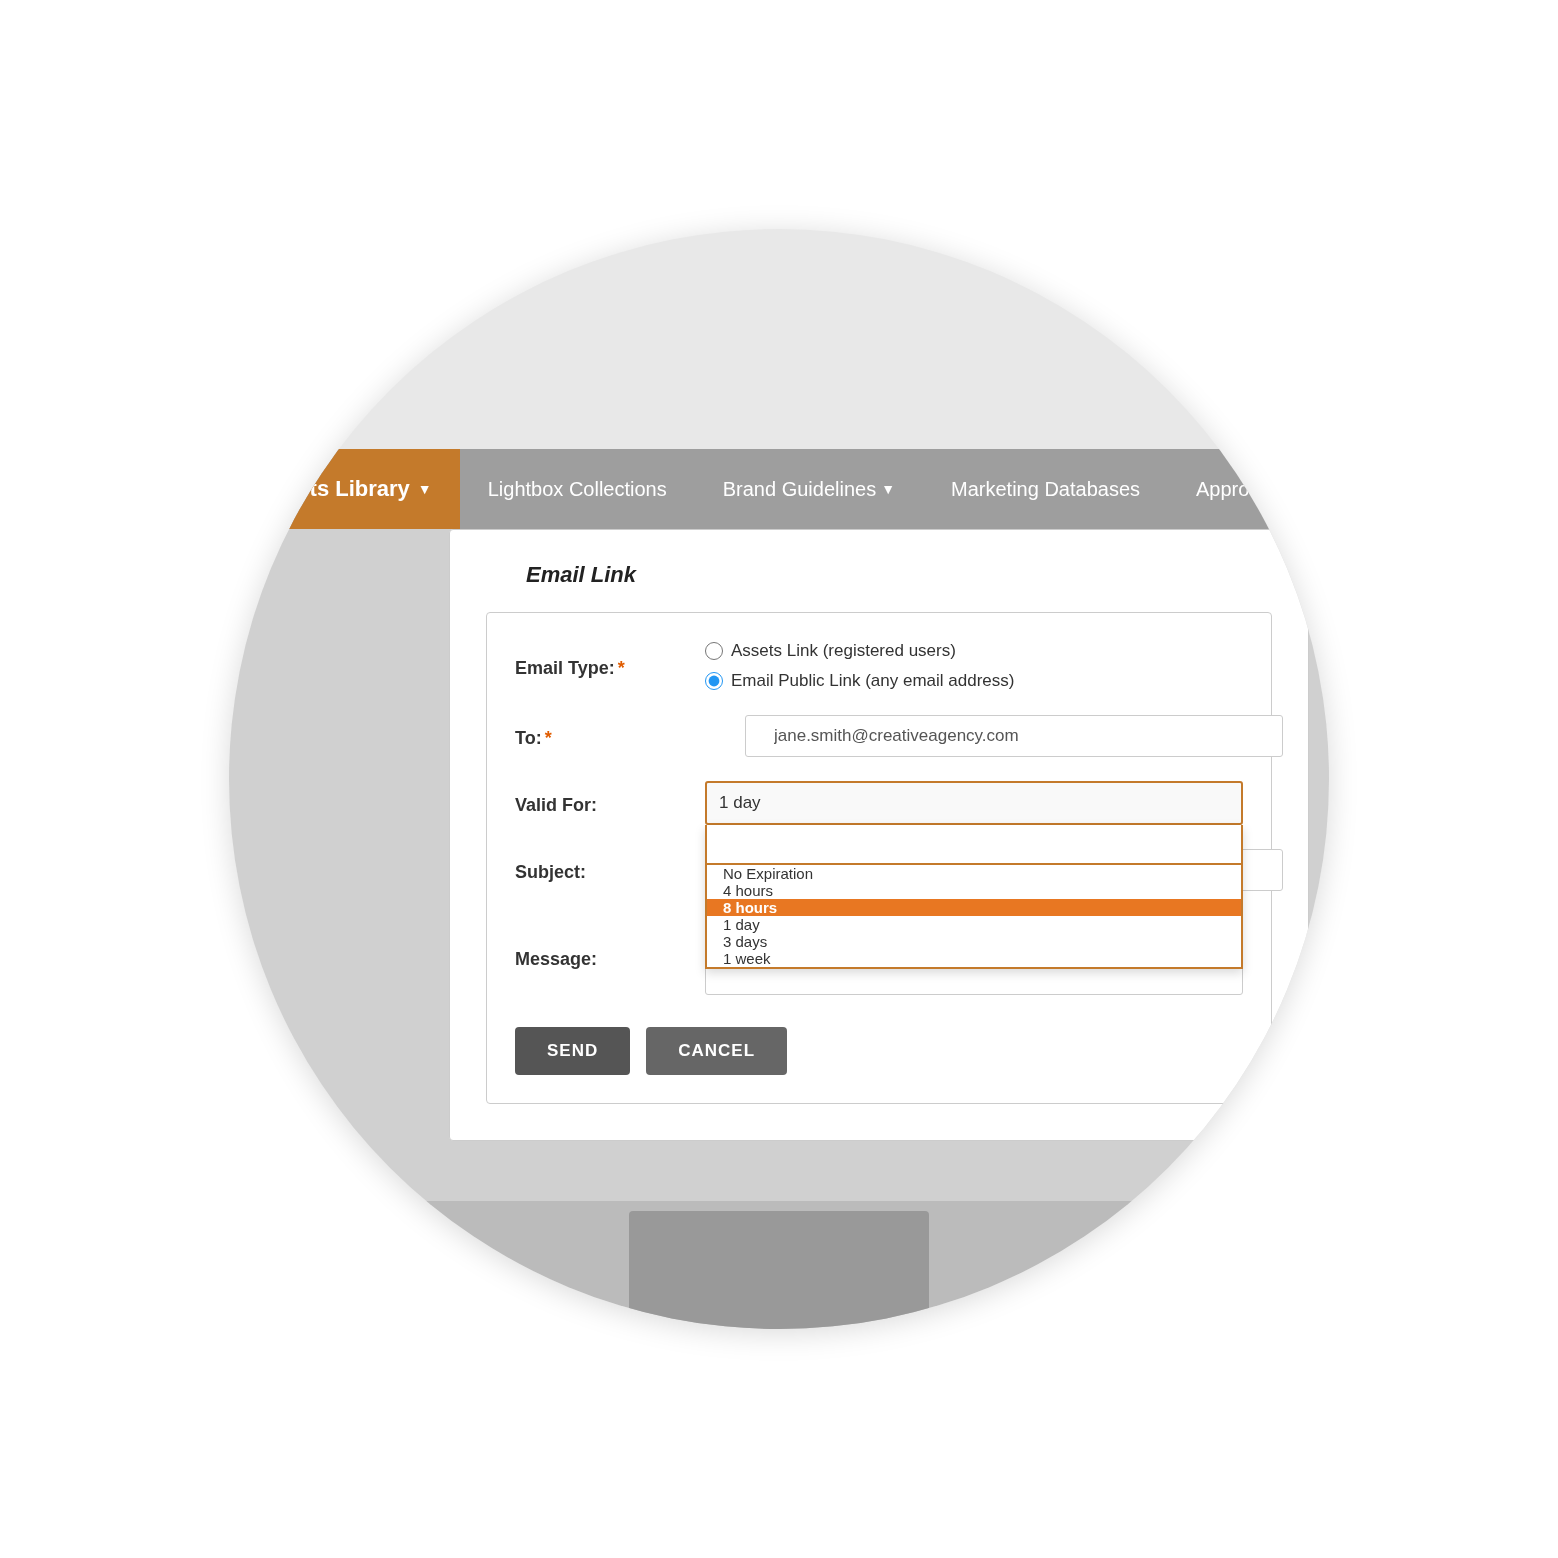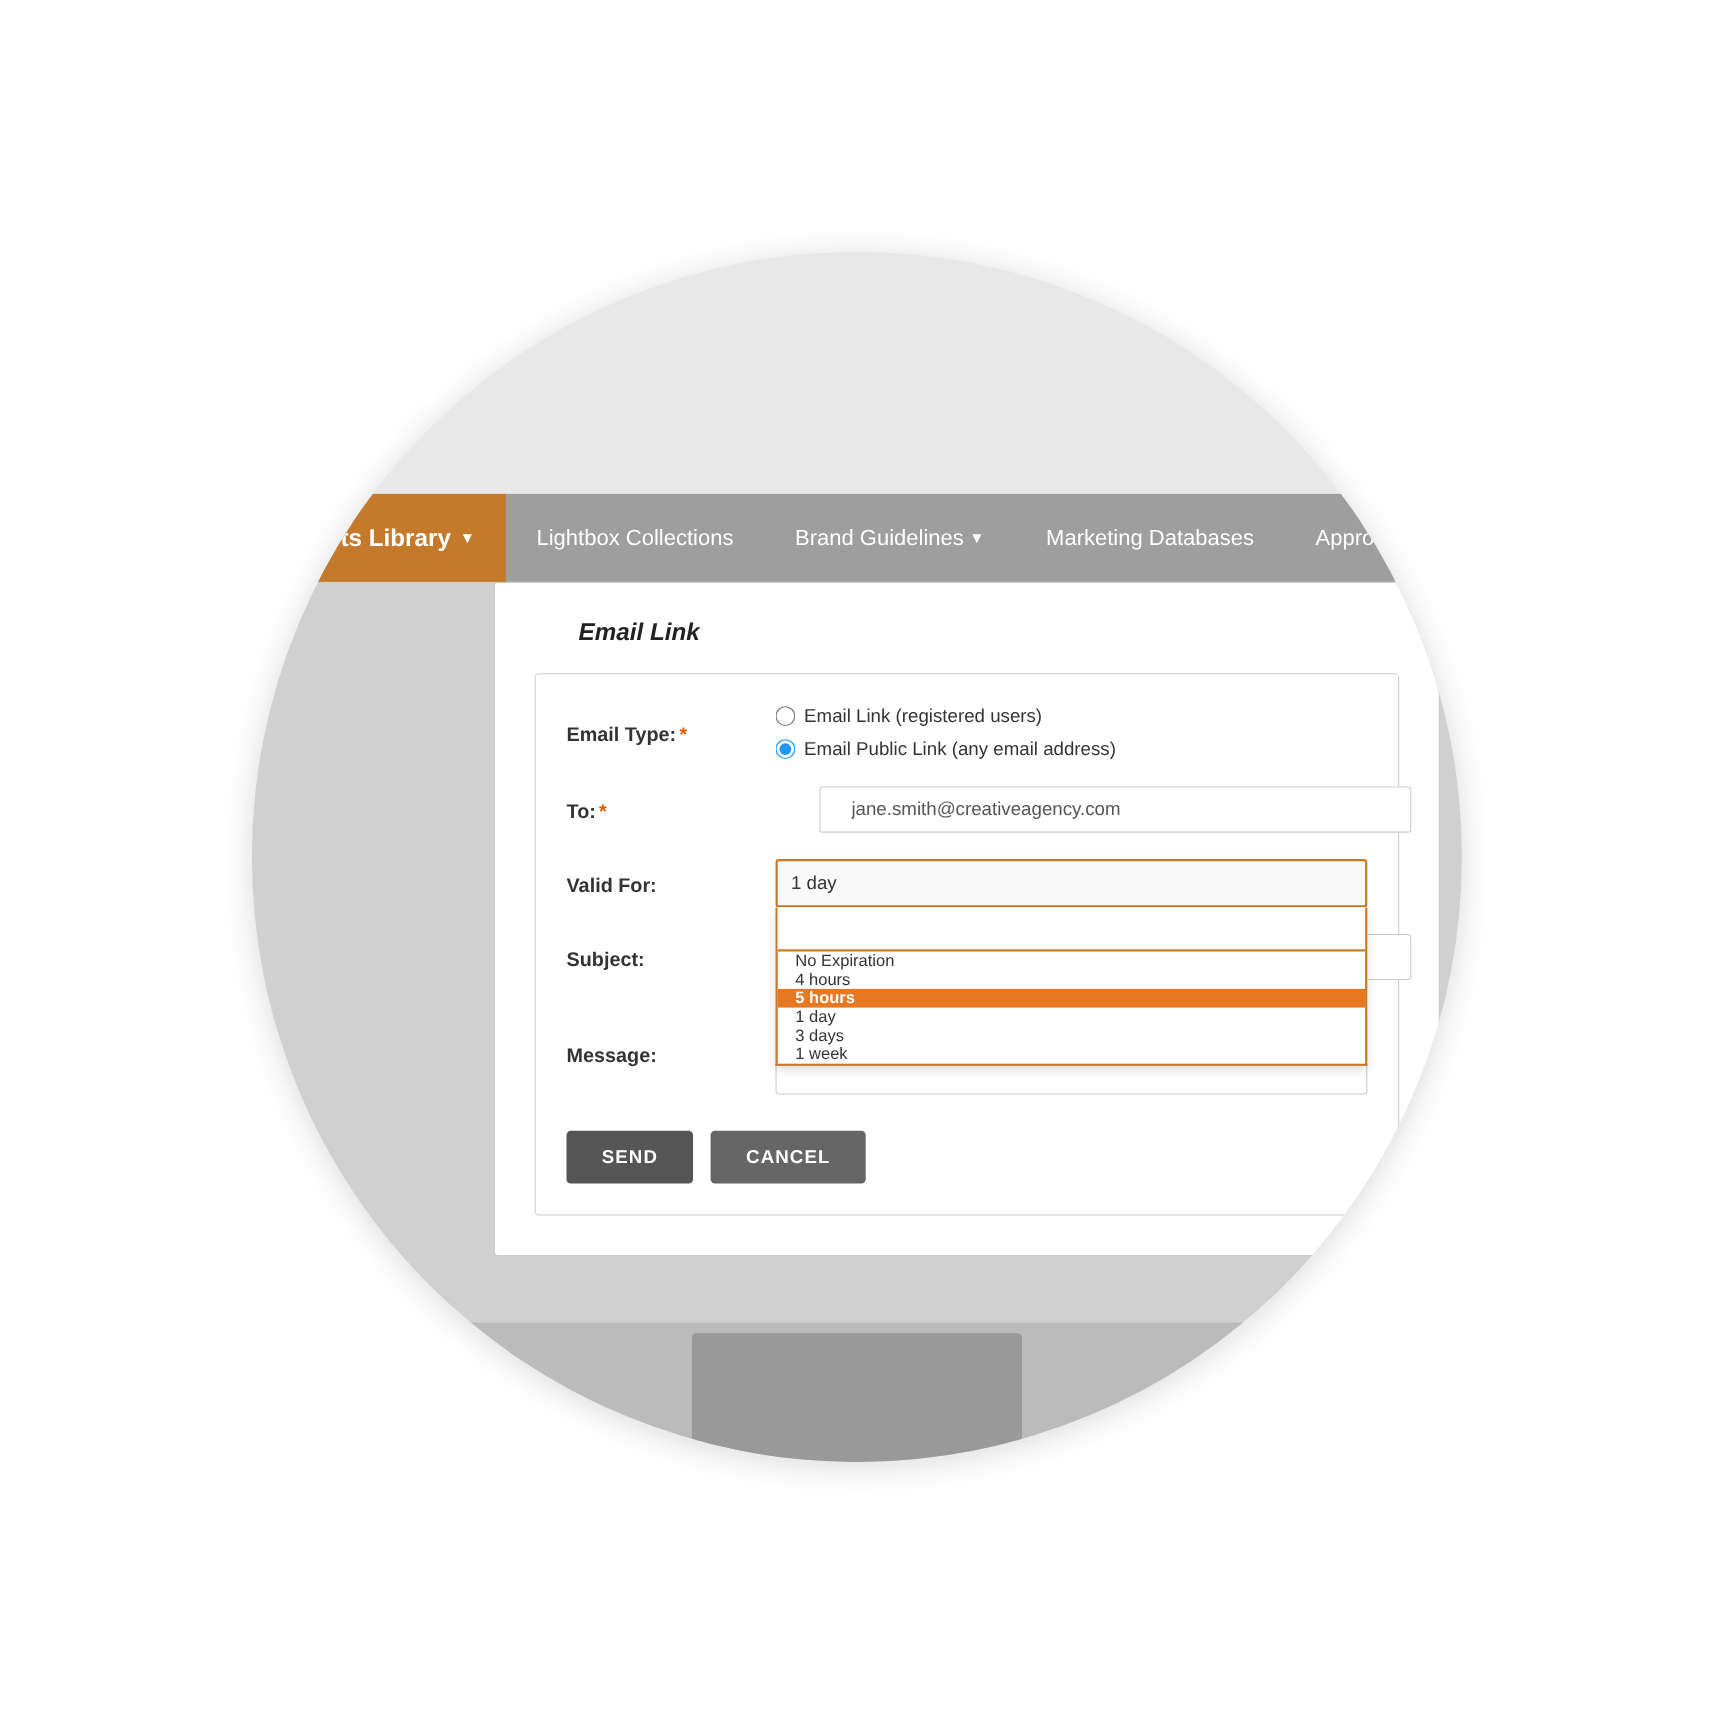--- a/index.html
+++ b/index.html
@@ -311,21 +311,21 @@
 
       <div class="form-inner">
 
         <div class="form-row">
           <div class="form-label">
             <span>Email Type:</span><span class="required">*</span>
           </div>
           <div class="form-control radio-group">
             <label class="radio-option">
               <input type="radio" name="email_type" value="registered" style="">
-              <span>Email Link (registered users)</span>
+              <span>Assets Link (registered users)</span>
             </label>
             <label class="radio-option">
               <input type="radio" name="email_type" value="public" checked="" style="">
               <span>Email Public Link (any email address)</span>
             </label>
           </div>
         </div>
 
         <div class="form-row">
           <div class="form-label">
@@ -345,21 +345,21 @@
               </div>
               <div class="dropdown-open">
                 <input type="text" class="dropdown-search" placeholder="" style="">
                 <div class="dropdown-item">
                   <span>No Expiration</span>
                 </div>
                 <div class="dropdown-item">
                   <span>4 hours</span>
                 </div>
                 <div class="dropdown-item selected">
-                  <span>5 hours</span>
+                  <span>8 hours</span>
                 </div>
                 <div class="dropdown-item">
                   <span>1 day</span>
                 </div>
                 <div class="dropdown-item">
                   <span>3 days</span>
                 </div>
                 <div class="dropdown-item">
                   <span>1 week</span>
                 </div>

